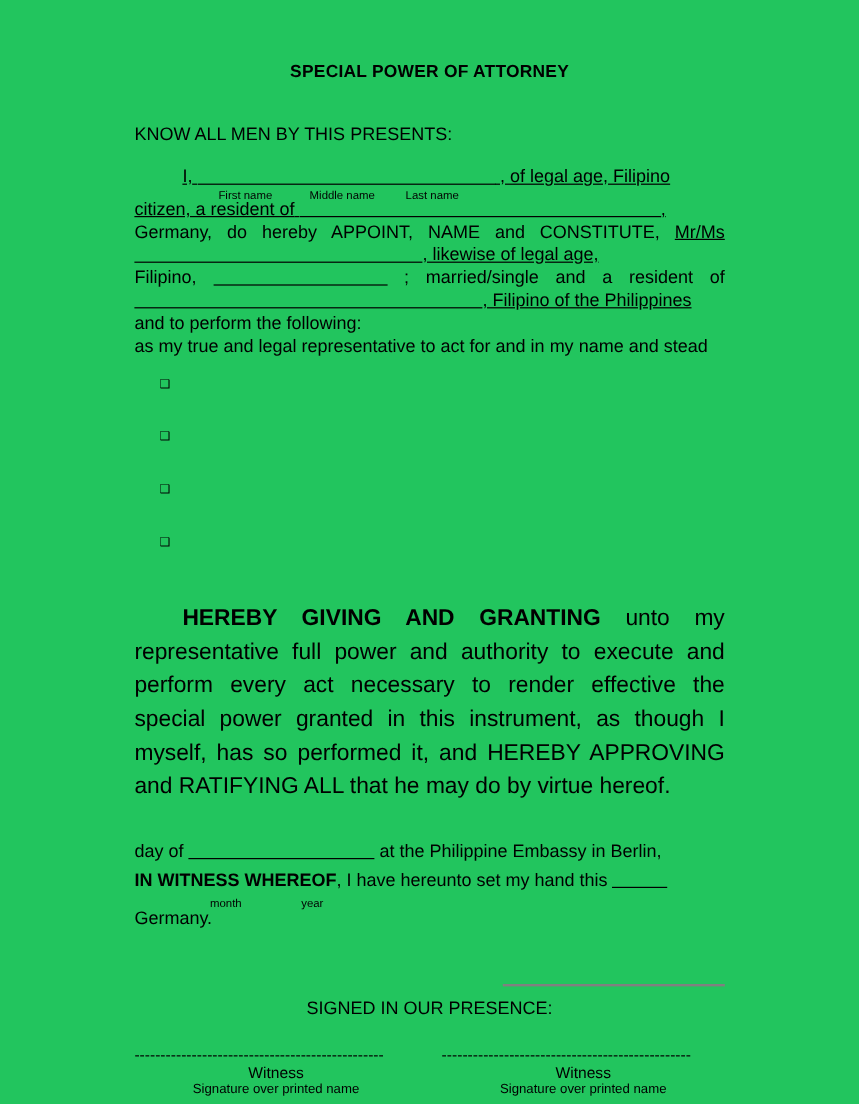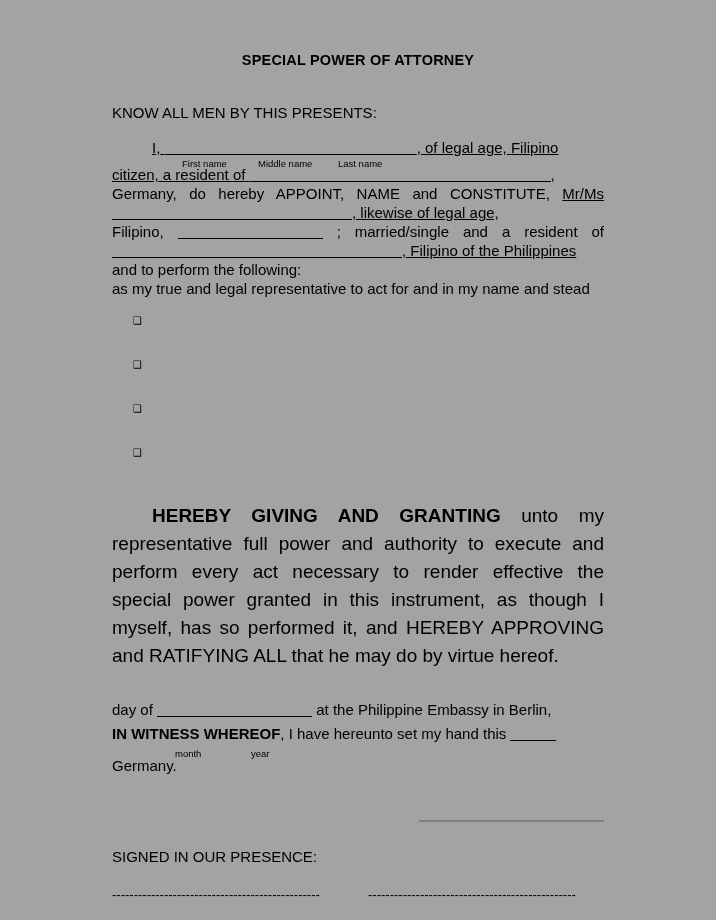--- a/index.html
+++ b/index.html
@@ -4,21 +4,21 @@
 <style>
   html, body {
     margin: 0;
     padding: 0;
     background: #ffffff;
   }
   .page {
     position: relative;
     width: 716px;
     height: 920px;
-    background: #a3a3a3;
+    background: #22c55e;
     font-family: "Liberation Sans", sans-serif;
     color: #000000;
     overflow: hidden;
   }
   .content {
     position: absolute;
     left: 112px;
     top: 0;
     width: 492px;
   }
@@ -151,23 +151,23 @@
   .affiant-label {
     display: block;
     width: 185px;
     margin-left: auto;
     text-align: center;
     font-size: 15px;
     margin-top: 5px;
   }
 
   .signed-heading {
-    text-align: left;
-    font-size: 15px;
-    margin-top: 26px;
+    text-align: center;
+    font-size: 15px;
+    margin-top: 10px;
   }
 
   
   .witness-row {
     display: flex;
     justify-content: space-between;
     margin-top: 25px;
   }
   .witness-col {
     width: 236px;
@@ -177,21 +177,21 @@
     font-size: 13px;
     letter-spacing: 0px;
     line-height: 10px;
     white-space: nowrap;
     overflow: hidden;
     text-align: left;
     font-family: "Liberation Sans", sans-serif;
   }
   .witness-name {
     font-size: 13px;
-    margin-top: 18px;
+    margin-top: 2px;
   }
   .witness-sub {
     font-size: 11px;
     margin-top: 1px;
   }
 </style>
 </head>
 <body>
 
 <div class="page">

